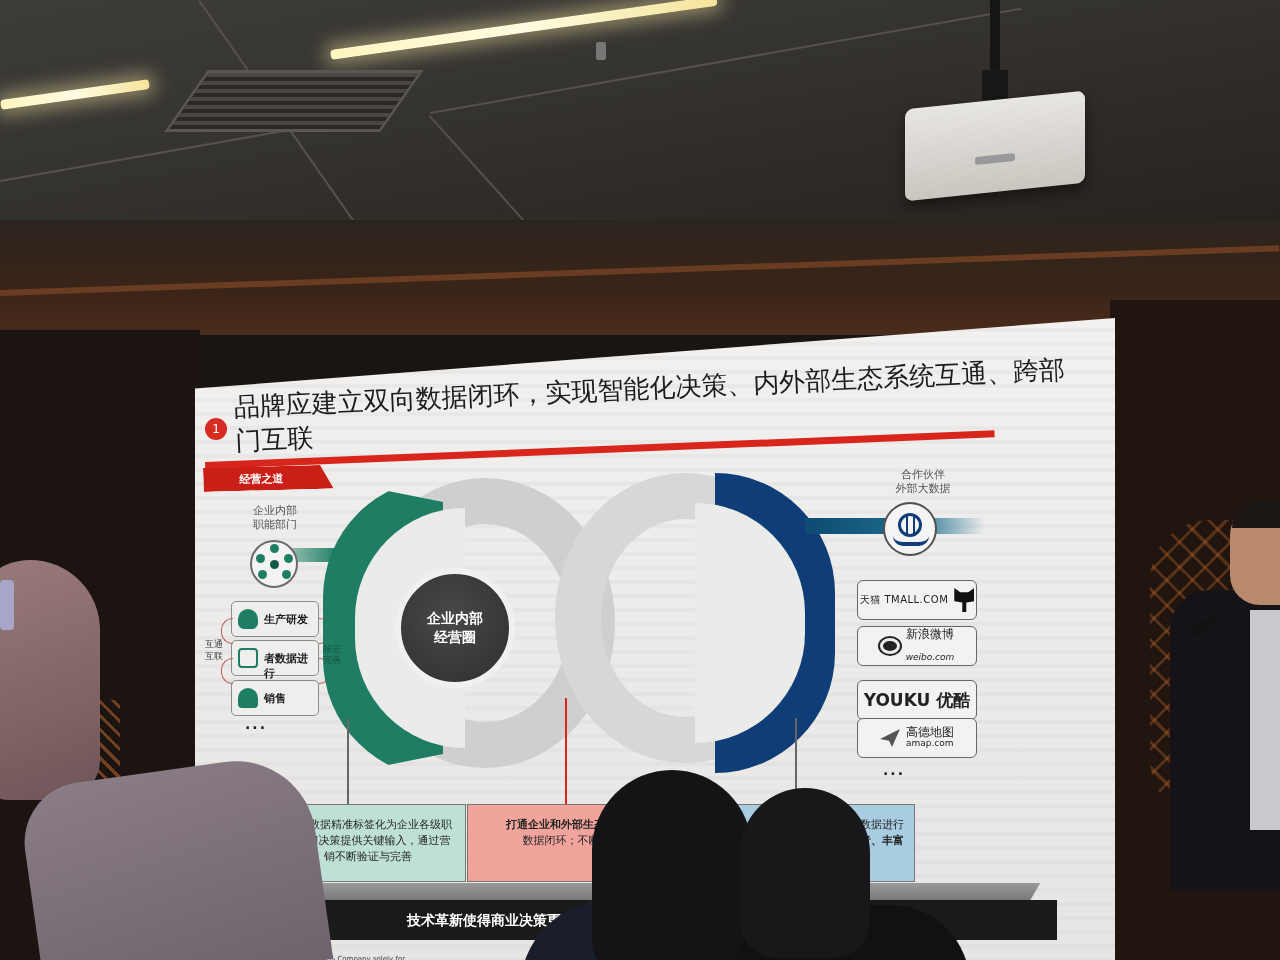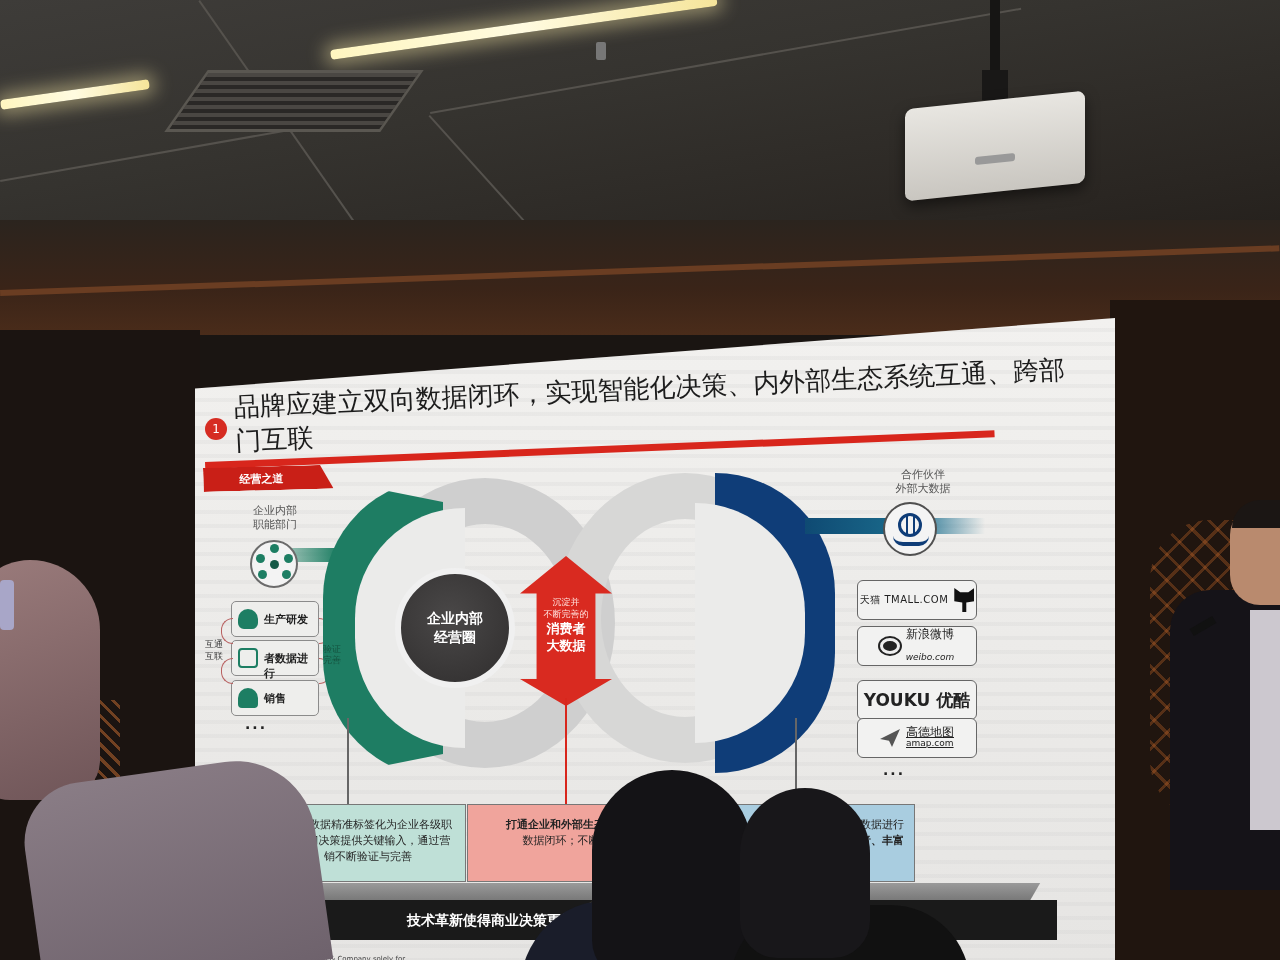--- a/index.html
+++ b/index.html
@@ -111,21 +111,21 @@
     border: 2px solid #505050; background: #f4f4f4; }
   .globe { position: absolute; left: 13px; top: 9px; width: 24px; height: 24px; border-radius: 50%; border: 3px solid #0f3d78;
     background: repeating-linear-gradient(90deg, transparent 0 5px, #0f3d78 5px 7px); }
   .hand { position: absolute; left: 8px; top: 32px; width: 36px; height: 10px; border-bottom: 4px solid #0f3d78; border-radius: 0 0 14px 14px; }
   .partner-box { position: absolute; left: 662px; width: 120px; height: 40px; border: 1.5px solid #666; border-radius: 6px;
     background: #f2f2f1; display: flex; align-items: center; justify-content: center; gap: 6px; color: #222; }
   .p-tmall { font-size: 10px; letter-spacing: .5px; text-align: center; }
   .p-weibo { font-size: 12px; line-height: 11px; text-align: center; }
   .p-weibo small { display: block; font-size: 9px; font-style: italic; margin-top: 12px; }
   .p-youku { font-size: 17px; font-weight: bold; }
-  .p-amap { font-size: 12px; line-height: 11px; text-decoration: underline; }
+  .p-amap { font-size: 12px; line-height: 11px; }
   .p-amap small { display: block; font-size: 9px; }
   .weibo-eye { width: 20px; height: 16px; border-radius: 50%; background: #222; border: 3px solid #eee; box-shadow: 0 0 0 2px #222; }
   .tmall-cat { width: 20px; height: 24px; background: #111; clip-path: polygon(0 0, 30% 18%, 70% 18%, 100% 0, 100% 55%, 60% 60%, 60% 100%, 40% 100%, 40% 60%, 0 55%); }
   .amap-plane { width: 20px; height: 18px; background: #555; clip-path: polygon(0 55%, 100% 0, 60% 100%, 45% 65%); }
 
   
   .v-line { position: absolute; width: 1.5px; background: #666; }
   .v-line.red { background: #d8261c; }
   .box { position: absolute; top: 486px; height: 78px; font-size: 11px; line-height: 16px; text-align: center;
     padding: 12px 10px; color: #242424; border: 1.5px solid #777; }
@@ -235,26 +235,20 @@
     <div>验证</div>
     <div>完善</div>
   </div>
 
   <div class="dark-circle" style="left:200px;top:250px;">
     <div>
       <div>企业内部</div>
       <div>经营圈</div>
     </div>
   </div>
-  <div class="red-arrow">
-    <div class="small">沉淀并</div>
-    <div class="small">不断完善的</div>
-    <div class="big">消费者</div>
-    <div class="big">大数据</div>
-  </div>
 
   <div class="external-label">
     <div>合作伙伴</div>
     <div>外部大数据</div>
   </div>
   <div class="connector-blue"></div>
   <div class="globe-circle">
     <div class="globe"></div>
     <div class="hand"></div>
   </div>

